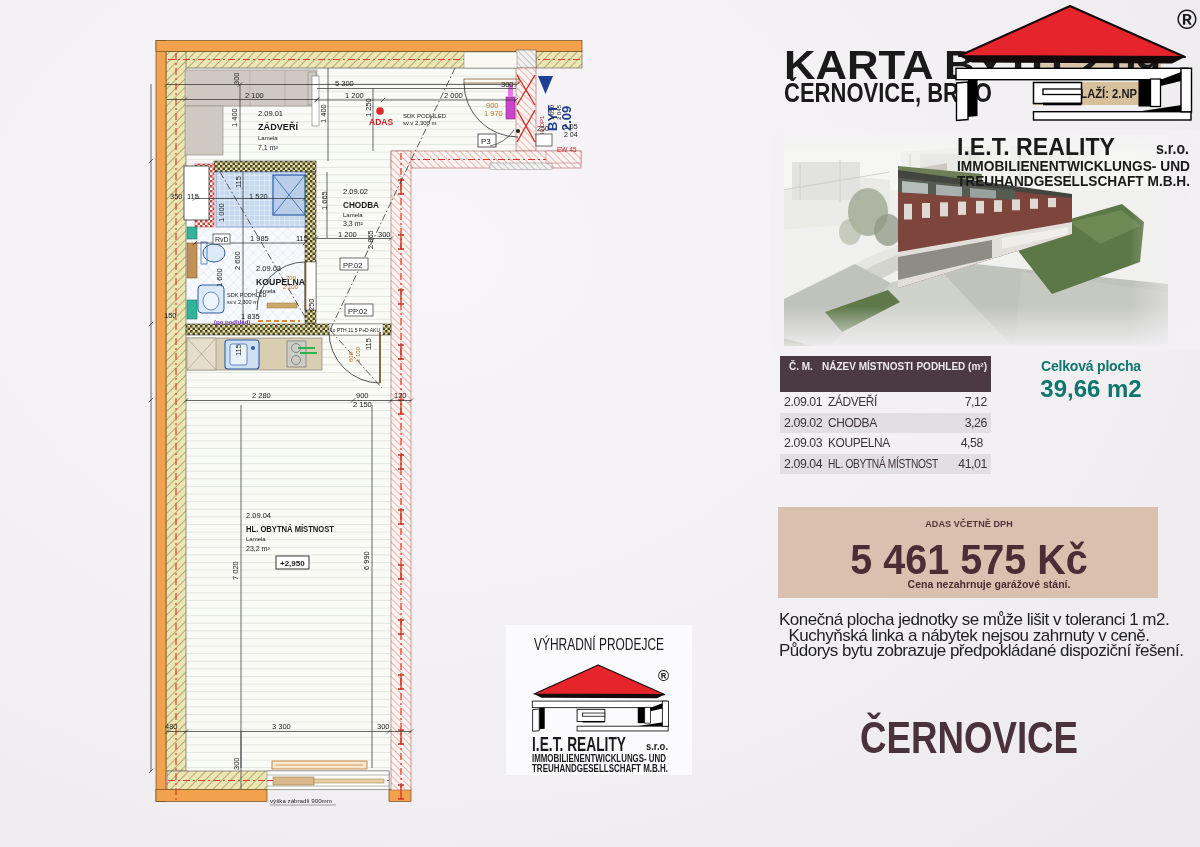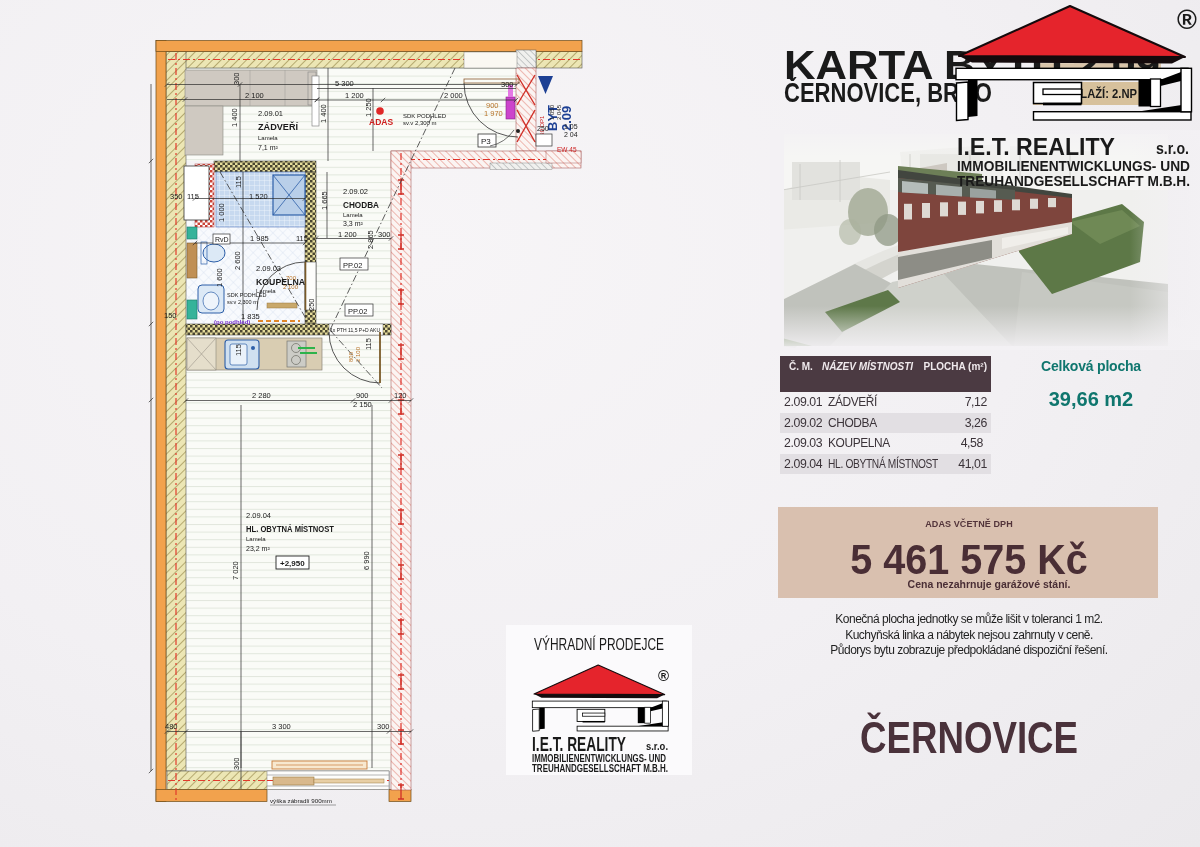--- a/index.html
+++ b/index.html
@@ -454,22 +454,22 @@
 
 <text x="187" y="25" font-size="24" font-weight="bold" fill="#2b2b2b" textLength="158" lengthAdjust="spacingAndGlyphs">I.E.T. REALITY</text>
 <text x="386" y="24" font-size="16" font-weight="bold" fill="#2b2b2b" textLength="33" lengthAdjust="spacingAndGlyphs">s.r.o.</text>
 <text x="187" y="41" font-size="15.5" font-weight="bold" fill="#303030" textLength="233" lengthAdjust="spacingAndGlyphs">IMMOBILIENENTWICKLUNGS- UND</text>
 <text x="187" y="56" font-size="15.5" font-weight="bold" fill="#303030" textLength="233" lengthAdjust="spacingAndGlyphs">TREUHANDGESELLSCHAFT M.B.H.</text>
 </svg>
 
 <div class="abs" style="left:780px;top:356px;width:211px;font-size:12.3px;letter-spacing:-0.4px;color:#3b3339;">
 <div style="background:#4b3a42;color:#efe9ec;height:36px;line-height:21px;font-size:10px;font-weight:bold;letter-spacing:0;position:relative;">
       <span style="position:absolute;left:9px;">Č. M.</span>
-      <span style="position:absolute;left:42px;font-style:italic;">NÁZEV MÍSTNOSTI</span>
-      <span style="position:absolute;right:4px;">PLOCHA (m²)</span>
+      <span style="position:absolute;left:42px;">NÁZEV MÍSTNOSTI</span>
+      <span style="position:absolute;right:4px;">PODHLED (m²)</span>
     </div>
 <div style="background:transparent;height:20.5px;line-height:20.5px;position:relative;">
       <span style="position:absolute;left:4px;">2.09.01</span>
       <span style="position:absolute;left:48px;display:inline-block;transform:scaleX(0.97);transform-origin:left;">ZÁDVEŘÍ</span>
       <span style="position:absolute;right:4px;margin-left:38px;">7,12</span>
     </div>
 <div style="background:#e2dfe3;height:20.5px;line-height:20.5px;position:relative;">
       <span style="position:absolute;left:4px;">2.09.02</span>
       <span style="position:absolute;left:48px;display:inline-block;transform:scaleX(0.97);transform-origin:left;">CHODBA</span>
       <span style="position:absolute;right:4px;">3,26</span>
@@ -481,29 +481,29 @@
     </div>
 <div style="background:#e2dfe3;height:20.5px;line-height:20.5px;position:relative;">
       <span style="position:absolute;left:4px;">2.09.04</span>
       <span style="position:absolute;left:48px;display:inline-block;transform:scaleX(0.83);transform-origin:left;">HL. OBYTNÁ MÍSTNOST</span>
       <span style="position:absolute;right:4px;">41,01</span>
     </div>
 </div>
 
 <div class="abs" style="left:1021px;top:358px;width:140px;text-align:center;color:#0f766e;">
     <div style="font-size:14px;letter-spacing:-0.2px;font-weight:bold;">Celková plocha</div>
-    <div style="font-size:20px;font-weight:bold;margin-top:14px;">39,66 m2</div>
+    <div style="font-size:24px;font-weight:bold;margin-top:1px;">39,66 m2</div>
   </div>
 
 <div class="abs" style="left:778px;top:507px;width:380px;height:91px;background:#d9c0af;"></div>
 <div class="abs" style="left:779px;top:519px;width:380px;text-align:center;font-size:9px;font-weight:bold;color:#53343a;letter-spacing:0.1px;">ADAS VČETNĚ DPH</div>
 <div class="abs" style="left:779px;top:535px;width:380px;text-align:center;font-size:43px;font-weight:bold;color:#4a2e35;transform:scaleX(0.92);">5 461 575 Kč</div>
 <div class="abs" style="left:779px;top:578px;width:380px;text-align:center;font-size:10.5px;font-weight:bold;color:#4a2e35;padding-left:20px;">Cena nezahrnuje garážové stání.</div>
 
-<div class="abs" style="left:779px;top:612px;width:380px;text-align:center;font-size:12px;letter-spacing:-0.5px;color:#1f1f1f;line-height:15.6px;white-space:nowrap;">Konečná plocha jednotky se může lišit v toleranci 1 m2.<br>Kuchyňská linka a nábytek nejsou zahrnuty v ceně.<br>Půdorys bytu zobrazuje předpokládané dispoziční řešení.</div>
+<div class="abs" style="left:779px;top:612px;width:380px;text-align:center;font-size:17px;letter-spacing:-0.5px;color:#1f1f1f;line-height:15.6px;white-space:nowrap;">Konečná plocha jednotky se může lišit v toleranci 1 m2.<br>Kuchyňská linka a nábytek nejsou zahrnuty v ceně.<br>Půdorys bytu zobrazuje předpokládané dispoziční řešení.</div>
 
 <div class="abs" style="left:769px;top:712px;width:400px;text-align:center;font-size:45px;font-weight:bold;color:#4a323b;transform:scaleX(0.815);">ČERNOVICE</div>
 
 <svg class="abs" style="left:506px;top:625px" width="186" height="150" viewBox="0 0 186 150">
 <rect x="0" y="0" width="186" height="150" fill="#fbfafc"></rect>
 <text x="93" y="25" font-size="17" fill="#333" text-anchor="middle" textLength="130" lengthAdjust="spacingAndGlyphs">VÝHRADNÍ PRODEJCE</text>
 <g transform="translate(26.3,39.5) scale(0.578)">
       <polygon points="114,1 3,51 229,52" fill="#e5242c" stroke="#150a0c" stroke-width="2" stroke-linejoin="round"></polygon>
       <polygon points="3,51 229,52 216,58.5 16,57.5" fill="#140a0c"></polygon>
       <rect x="0" y="63.3" width="232" height="11.4" fill="#fff" stroke="#000" stroke-width="1.4"></rect>

